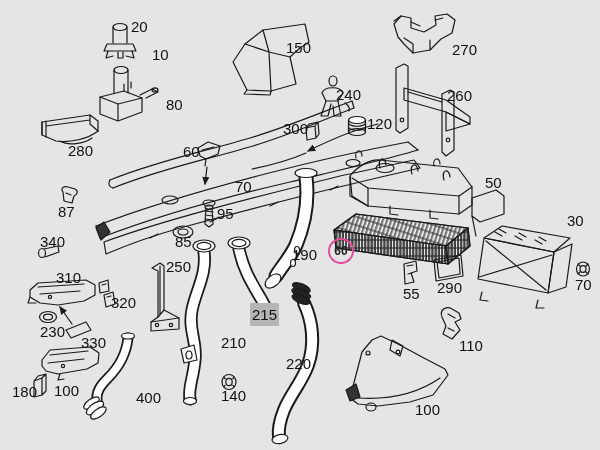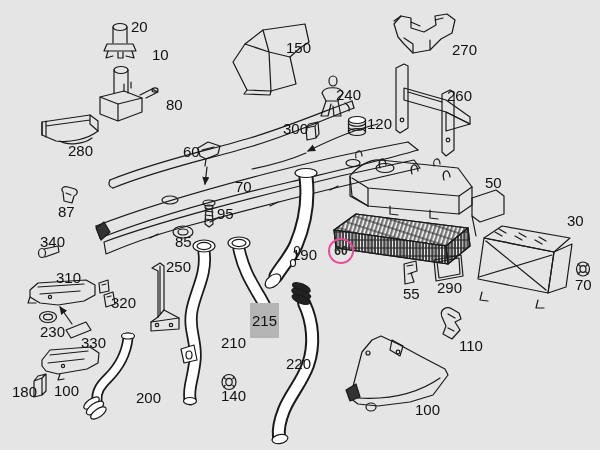--- a/index.html
+++ b/index.html
@@ -6,21 +6,21 @@
   body{background:#888;font-family:"Liberation Sans",sans-serif;}
   #stage{
     position:relative;width:600px;height:450px;background:#e5e5e5;
     overflow:hidden;margin:0 auto;
   }
   svg{position:absolute;left:0;top:0;}
   .lbl{
     position:absolute;font-size:15px;color:#111;line-height:1;
     letter-spacing:0;white-space:nowrap;
   }
-  .lbl.hl{background:#b5b5b5;padding:10px 2px;}
+  .lbl.hl{background:#b5b5b5;padding:4px 2px;}
   .callout-circle{
     position:absolute;width:22px;height:22px;border:2px solid #ec4899;
     border-radius:50%;display:flex;align-items:center;justify-content:center;
     font-size:12px;font-weight:bold;color:#222;background:transparent;
   }
   .callout-note{
     position:absolute;font-size:22px;font-weight:bold;color:#e5187c;
     letter-spacing:1px;white-space:nowrap;
     font-family:"DejaVu Sans",sans-serif;
   }
@@ -320,21 +320,21 @@
   <span class="lbl" style="left:40px;top:234px">340</span>
   <span class="lbl" style="left:166px;top:259px">250</span>
   <span class="lbl" style="left:56px;top:270px">310</span>
   <span class="lbl" style="left:111px;top:295px">320</span>
   <span class="lbl" style="left:40px;top:324px">230</span>
   <span class="lbl" style="left:81px;top:335px">330</span>
   <span class="lbl" style="left:292px;top:247px">190</span>
   <span class="lbl hl" style="left:250px;top:303px">215</span>
   <span class="lbl" style="left:221px;top:335px">210</span>
   <span class="lbl" style="left:286px;top:356px">220</span>
-  <span class="lbl" style="left:136px;top:390px">200</span>
+  <span class="lbl" style="left:136px;top:390px">400</span>
   <span class="lbl" style="left:221px;top:388px">140</span>
   <span class="lbl" style="left:54px;top:383px">100</span>
   <span class="lbl" style="left:12px;top:384px">180</span>
   <span class="lbl" style="left:415px;top:402px">100</span>
   <span class="lbl" style="left:459px;top:338px">110</span>
   <span class="lbl" style="left:485px;top:175px">50</span>
   <span class="lbl" style="left:567px;top:213px">30</span>
   <span class="lbl" style="left:575px;top:277px">70</span>
   <span class="lbl" style="left:437px;top:280px">290</span>
   <span class="lbl" style="left:403px;top:286px">55</span>

